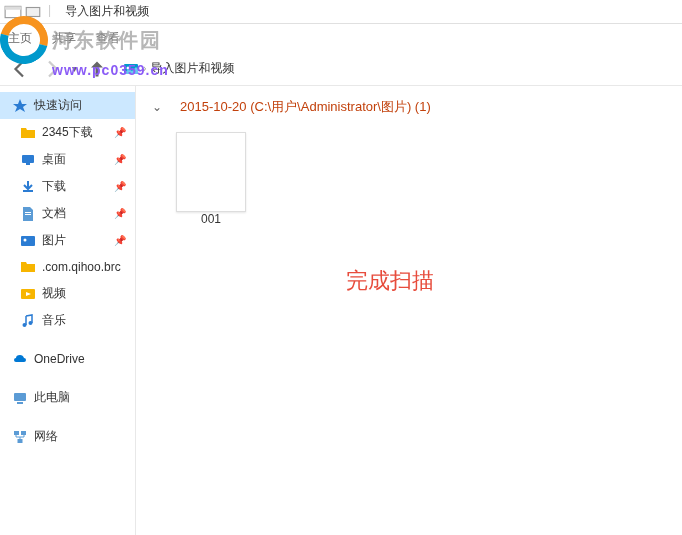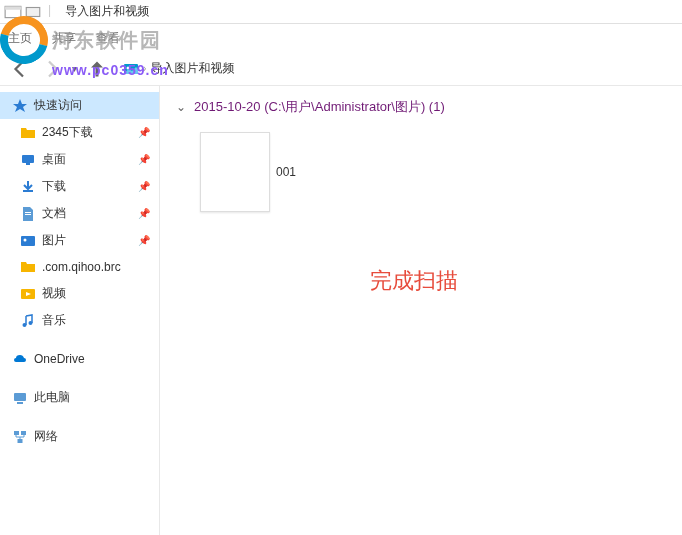--- a/index.html
+++ b/index.html
@@ -29,35 +29,35 @@
     .nav-btn.disabled { color: #ccc; }
     .nav-chevron { color: #666; font-size: 10px; }
     .nav-up { width: 24px; height: 24px; display: flex; align-items: center; justify-content: center; color: #666; }
     .addressbar { flex: 0 0 auto; display: flex; align-items: center; padding: 2px 6px; gap: 4px; }
     .addr-icon { width: 16px; height: 16px; display: inline-flex; align-items: center; justify-content: center; }
     .addr-sep { color: #999; font-size: 10px; }
     .addr-text { color: #333; }
     
     .content { display: flex; height: calc(100% - 86px); }
     
-    .sidebar { width: 160px; border-right: 1px solid #e8e8e8; padding: 6px 0; overflow: hidden; }
+    .sidebar { width: 136px; border-right: 1px solid #e8e8e8; padding: 6px 0; overflow: hidden; }
     .side-item { display: flex; align-items: center; padding: 5px 8px 5px 20px; gap: 6px; color: #333; white-space: nowrap; }
     .side-item.active { background: #cce8ff; }
     .side-item.header { padding-left: 12px; }
     .side-icon { width: 16px; height: 16px; display: inline-flex; align-items: center; justify-content: center; flex-shrink: 0; }
     .pin { margin-left: auto; color: #999; font-size: 10px; }
     .side-spacer { height: 12px; }
     
     .main { flex: 1; padding: 12px 16px; position: relative; }
     .folder-header { display: flex; align-items: center; gap: 8px; margin-bottom: 16px; }
     .collapse-arrow { color: #666; font-size: 12px; }
-    .folder-title { color: #701a75; font-size: 13px; }
+    .folder-title { color: #c2410c; font-size: 13px; margin-left: 10px; }
     
     .file-grid { display: flex; gap: 16px; padding-left: 24px; }
-    .file-item { display: flex; flex-direction: row; align-items: center; gap: 6px; }
+    .file-item { display: flex; flex-direction: column; align-items: center; }
     .file-thumb { width: 70px; height: 80px; background: #fff; border: 1px solid #ddd; box-shadow: 0 1px 2px rgba(0,0,0,0.1); }
     .file-name { color: #333; font-size: 12px; }
     
     .status-text { position: absolute; top: 180px; left: 210px; color: #e74c3c; font-size: 22px; }
     
     
     .ic-star { color: #2b7cd3; }
     .ic-folder-orange { color: #f7b500; }
     .ic-desktop { color: #2b7cd3; }
     .ic-download { color: #2b7cd3; }

